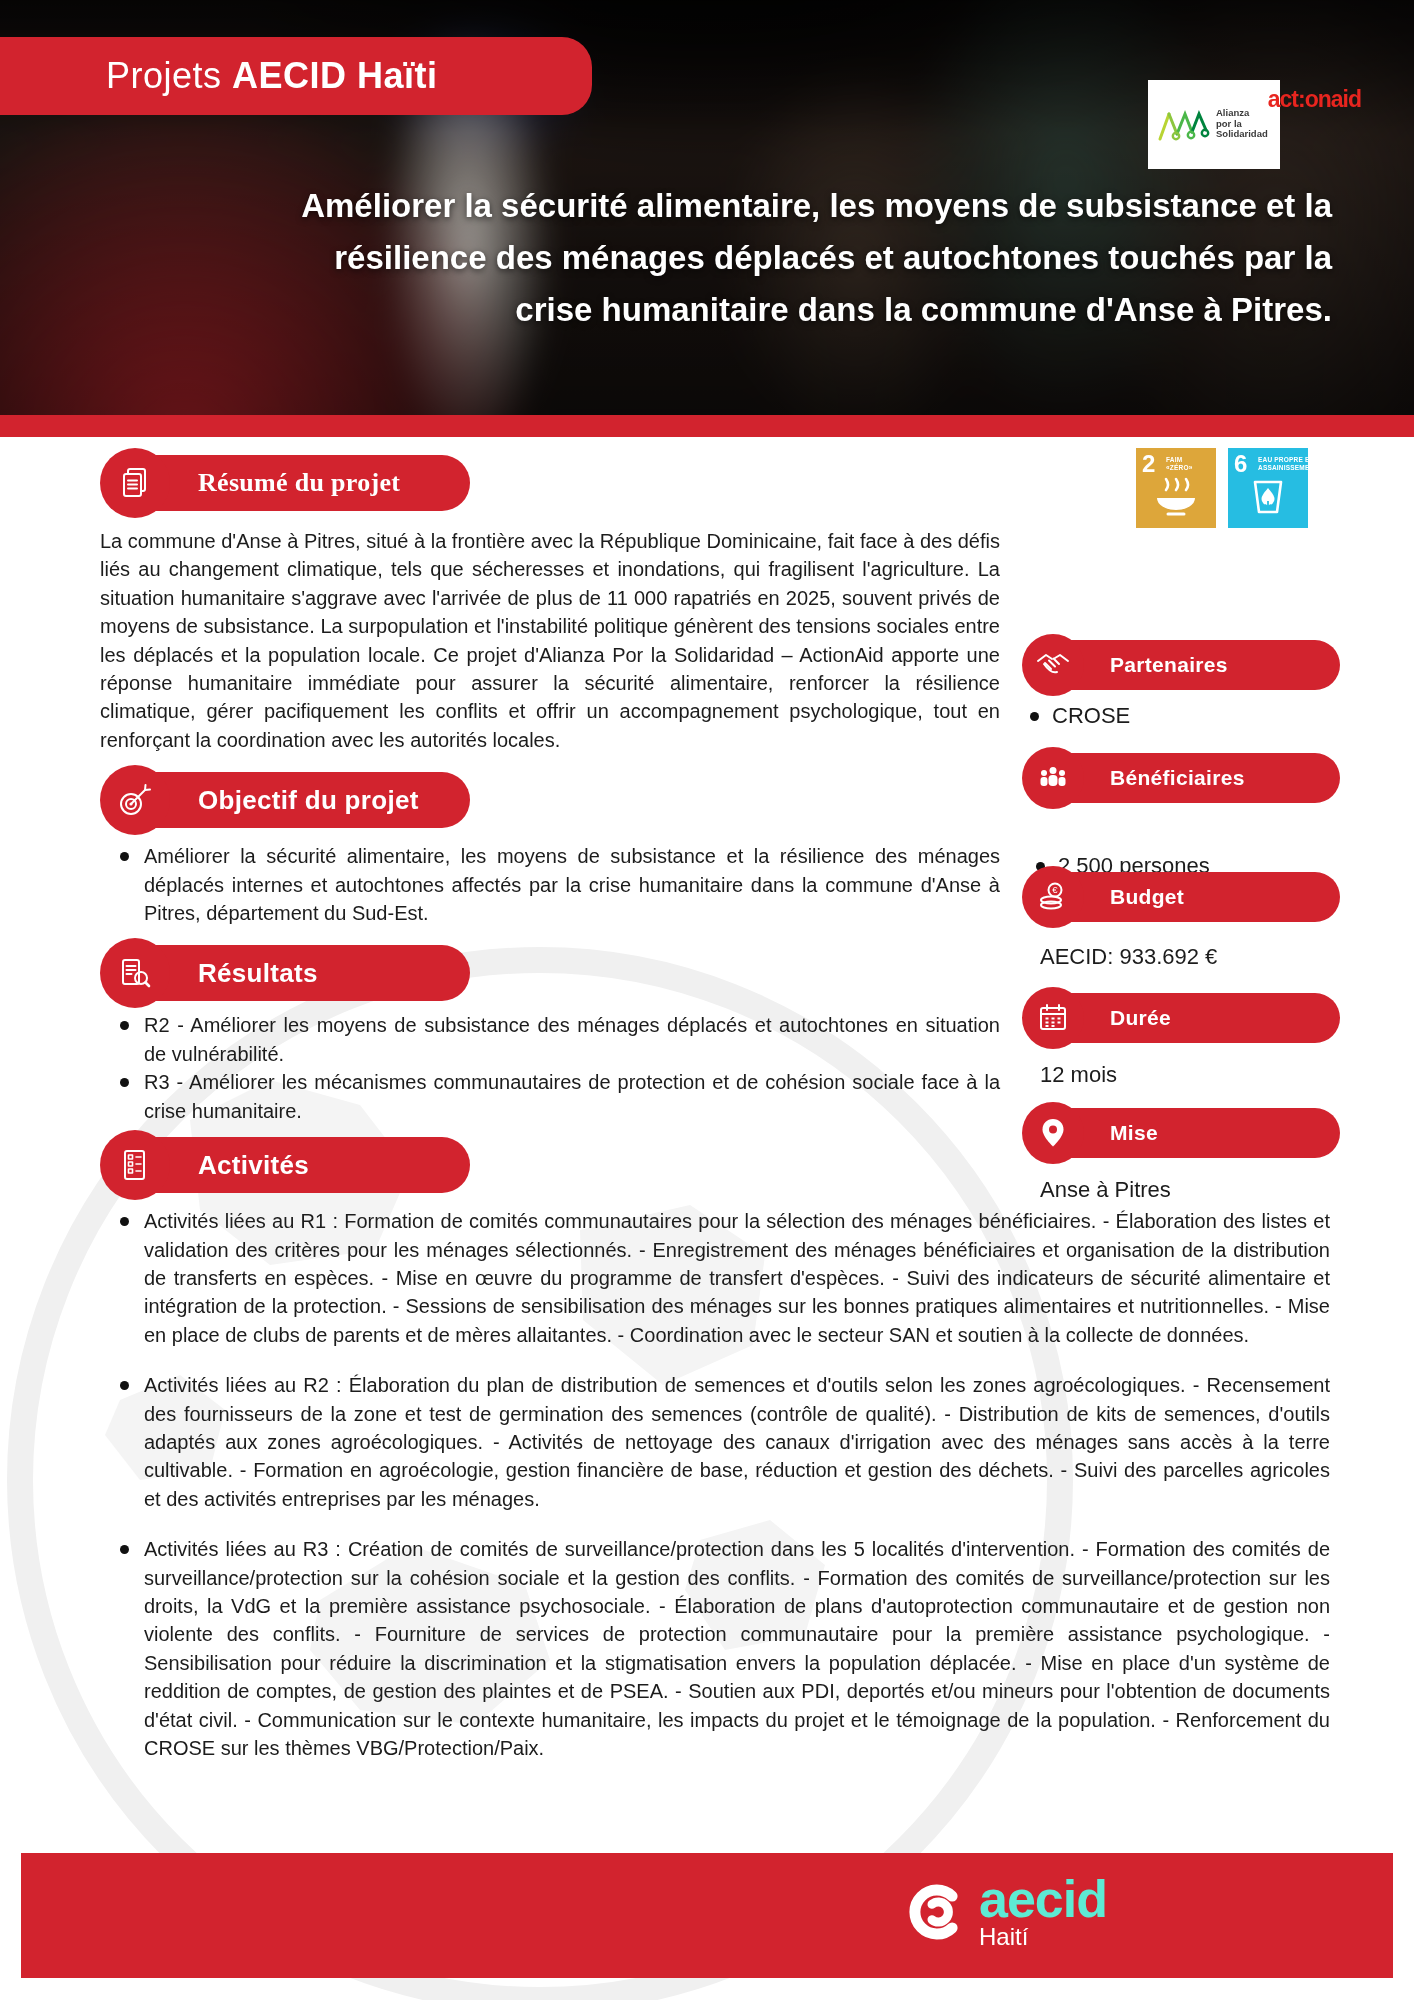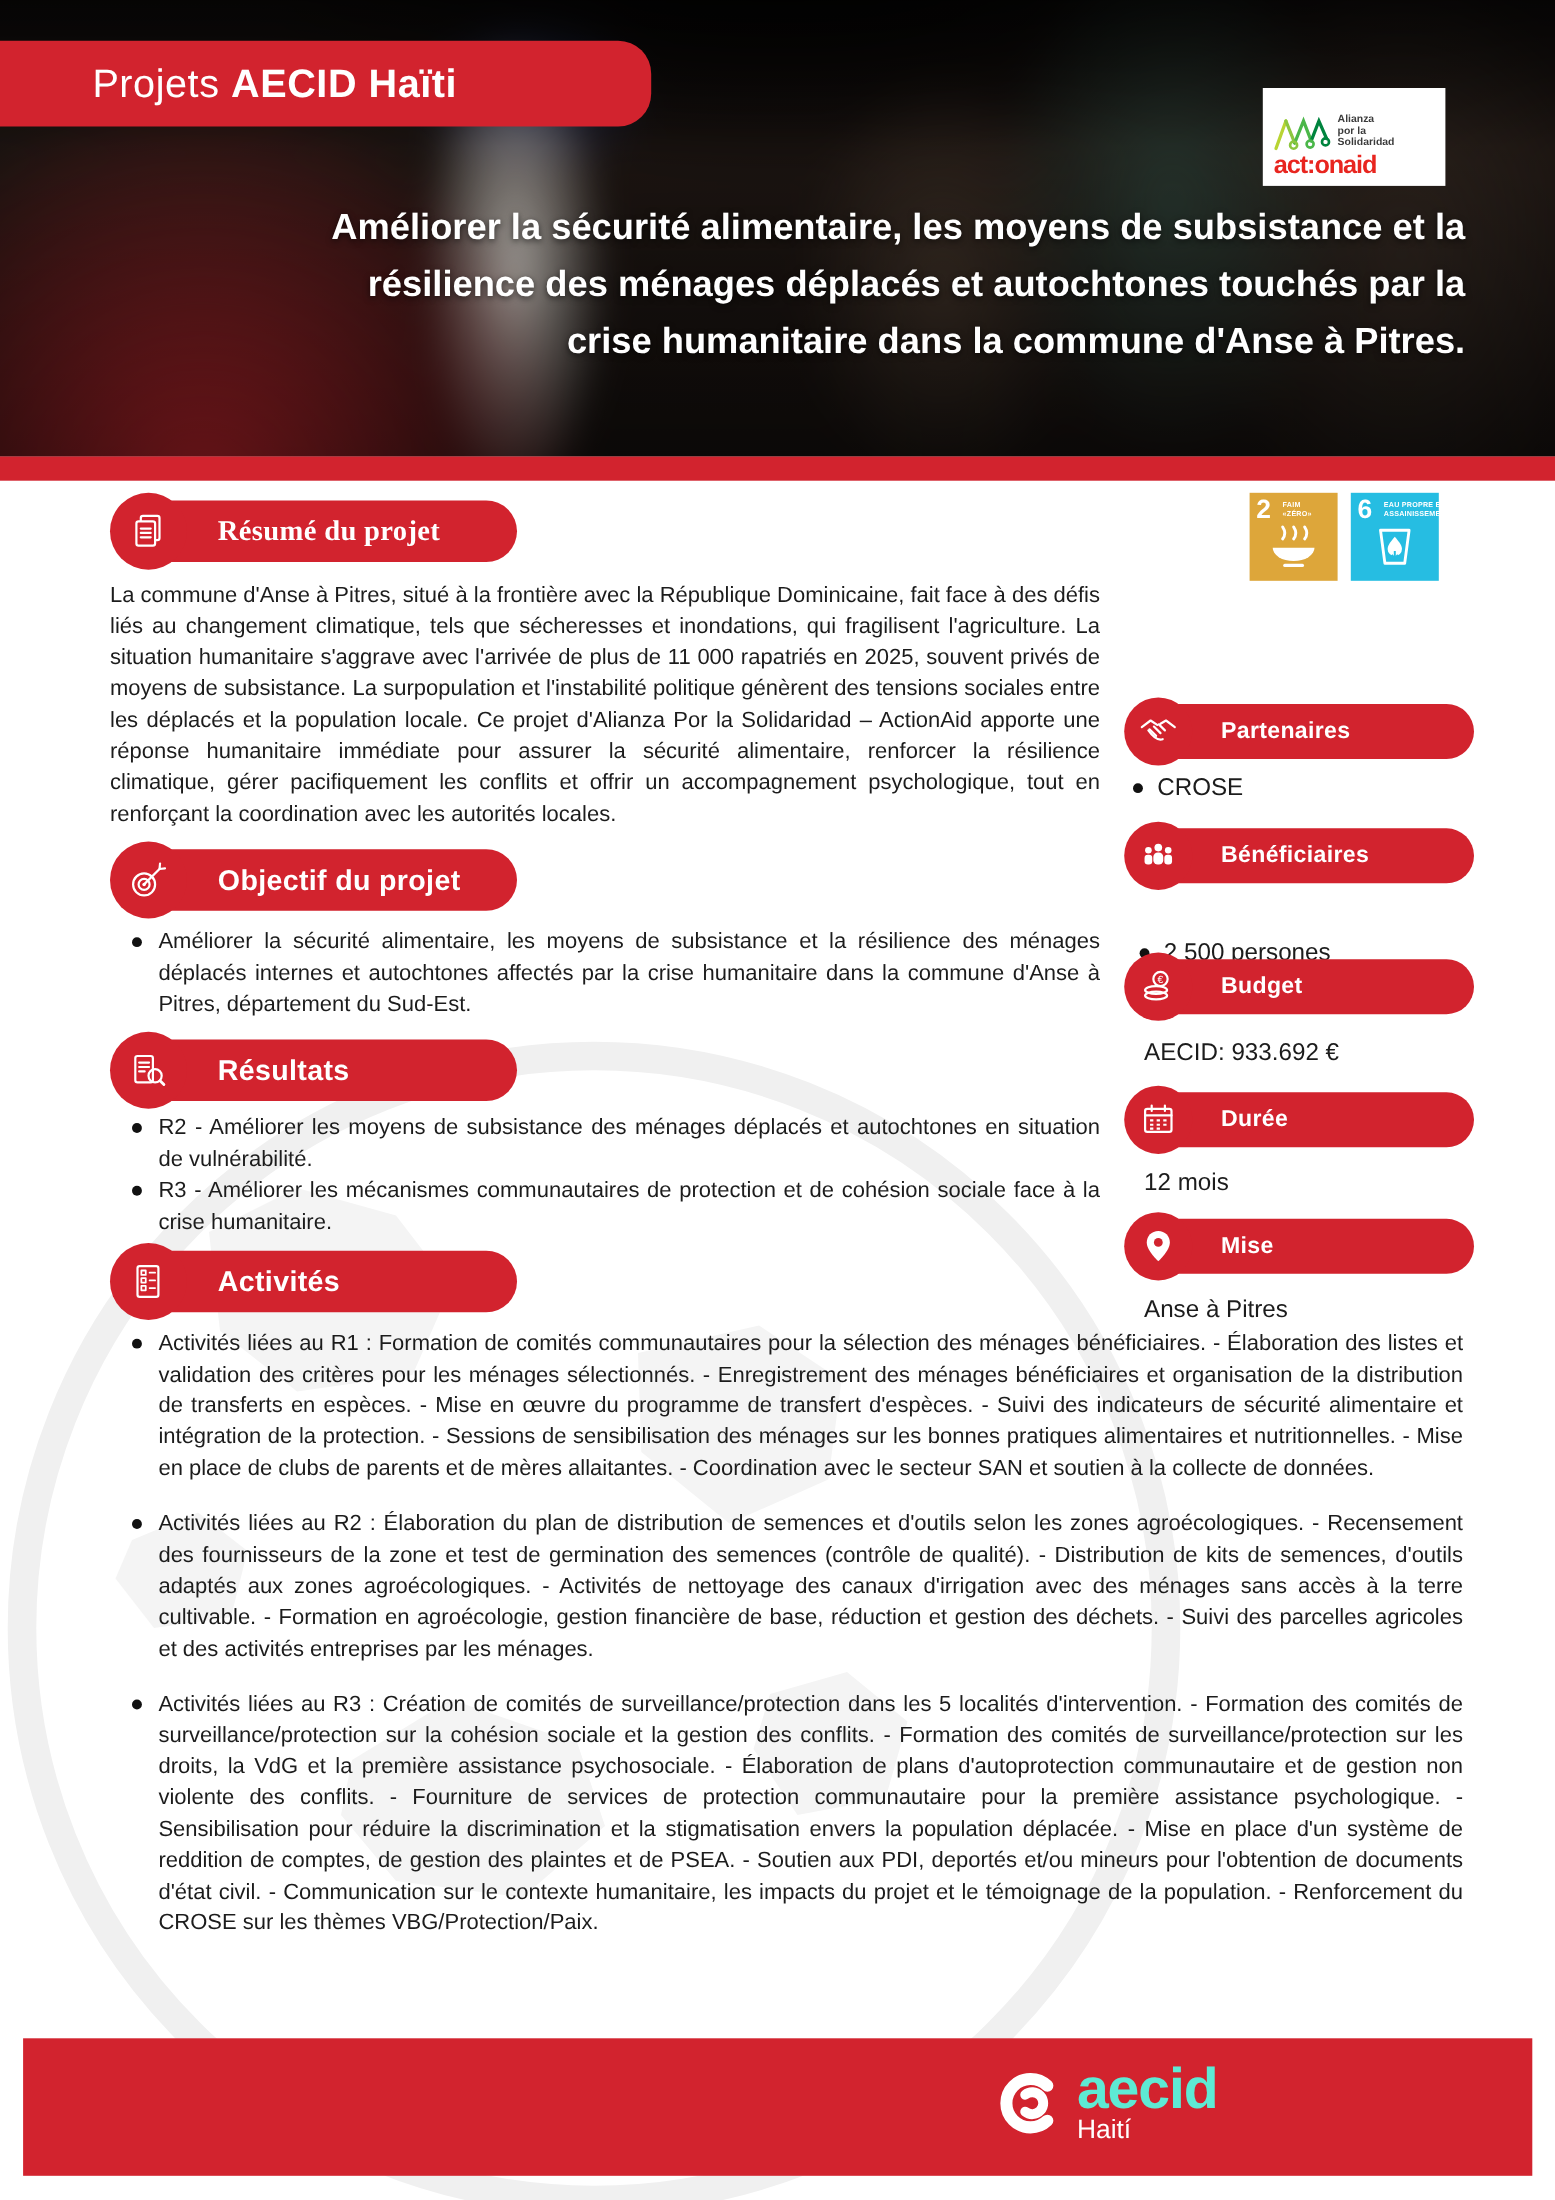--- a/index.html
+++ b/index.html
@@ -15,24 +15,24 @@
       radial-gradient(500px 520px at 15% 98%, rgba(186,34,42,.95), rgba(186,34,42,0) 70%),
       radial-gradient(120px 300px at 34% 58%, rgba(236,231,224,.85), rgba(236,231,224,0) 72%),
       radial-gradient(150px 110px at 35% 26%, rgba(46,70,150,.4), transparent 75%),
       radial-gradient(230px 330px at 74% 45%, rgba(54,92,80,.5), transparent 72%),
       radial-gradient(190px 280px at 60% 60%, rgba(118,96,76,.35), transparent 70%),
       radial-gradient(260px 380px at 88% 55%, rgba(70,58,48,.45), transparent 72%),
       radial-gradient(600px 260px at 50% 0%, rgba(0,0,0,.92), transparent 80%),
       linear-gradient(180deg, rgba(4,4,4,.9) 0%, rgba(34,24,19,.35) 38%, rgba(10,8,7,.6) 100%);}
   .hero-shade{position:absolute;inset:0;background:linear-gradient(180deg,rgba(0,0,0,.5),rgba(0,0,0,.12) 32%,rgba(0,0,0,.42) 100%);}
   .banner{position:absolute;left:0;top:37px;width:592px;height:78px;background:var(--red);
-          border-radius:0 30px 30px 0;display:flex;align-items:center;padding-left:84px;box-sizing:border-box;}
+          border-radius:0 30px 30px 0;display:flex;align-items:center;padding-left:106px;box-sizing:border-box;}
   .banner-text{color:#fff;font-size:36px;letter-spacing:.5px;}
-  .logobox{position:absolute;left:1148px;top:80px;width:166px;height:89px;background:#fff;
-           display:flex;flex-direction:column;justify-content:flex-end;padding:8px 8px 9px 10px;box-sizing:border-box;}
+  .logobox{position:absolute;left:1148px;top:80px;width:132px;height:89px;background:#fff;
+           display:flex;flex-direction:row;justify-content:flex-start;padding:8px 8px 9px 10px;box-sizing:border-box;}
   .alianza{display:flex;align-items:center;gap:6px;}
   .alianza-text{font-size:9.5px;line-height:10.5px;color:#3b3b3b;font-weight:bold;}
   .actionaid{color:var(--actionaid_red);font-weight:bold;font-size:23px;letter-spacing:-1px;line-height:22px;}
   .hero-title{position:absolute;right:82px;top:180px;width:1290px;text-align:right;color:#fff;
               font-weight:bold;font-size:33px;line-height:52px;text-shadow:0 2px 6px rgba(0,0,0,.6);}
   .expediente{font-weight:normal;font-size:24px;line-height:30px;margin-top:9px;}
   .redbar{position:absolute;left:0;top:415px;width:1414px;height:22px;background:var(--red);}
   
   .globe{position:absolute;left:-60px;top:900px;z-index:0;}
   

